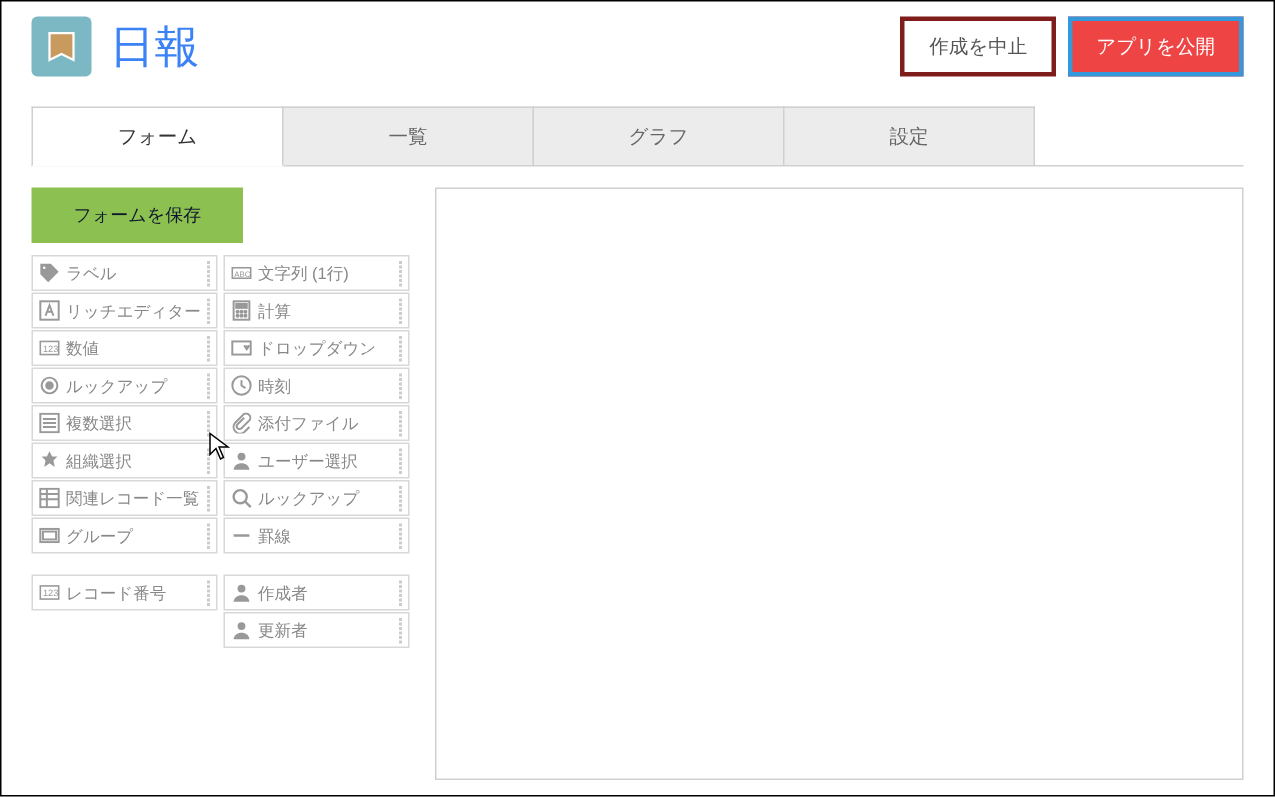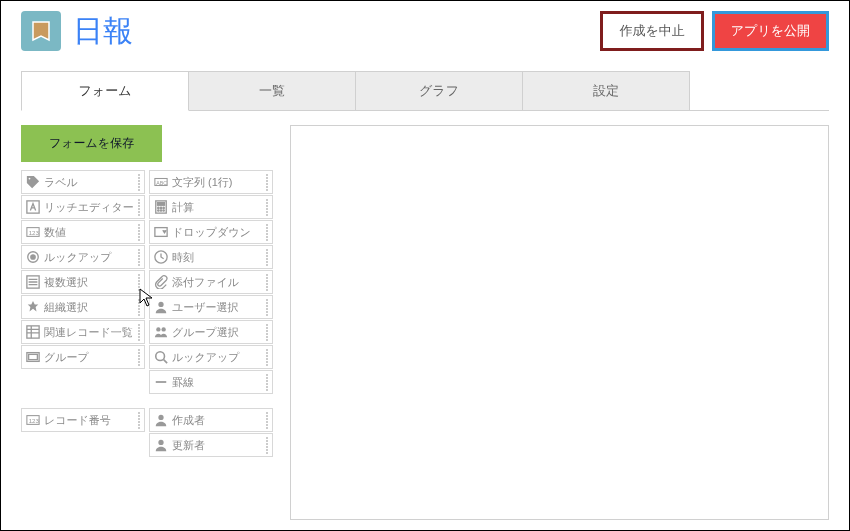--- a/index.html
+++ b/index.html
@@ -294,38 +294,20 @@
               <span></span>
               <span></span>
               <span></span>
               <span></span>
               <span></span>
               <span></span>
             </div>
           </div>
           <div class="field-item">
             <div class="hicon">
-              <svg width="14" height="14" viewBox="0 0 16 16" fill="#999">
-                <circle cx="5" cy="5" r="2.5"></circle>
-                <circle cx="11" cy="5" r="2.5"></circle>
-                <path d="M1 14c0-2 2-4 4-4s4 2 4 4zM7 14c0-2 2-4 4-4s4 2 4 4z"></path>
-              </svg>
-            </div>
-            <div class="hlabel">グループ選択</div>
-            <div class="grip">
-              <span></span>
-              <span></span>
-              <span></span>
-              <span></span>
-              <span></span>
-              <span></span>
-            </div>
-          </div>
-          <div class="field-item">
-            <div class="hicon">
               <svg width="14" height="14" viewBox="0 0 16 16" fill="none" stroke="#999" stroke-width="1.8">
                 <circle cx="7" cy="7" r="5"></circle>
                 <path d="M11 11l4 4"></path>
               </svg>
             </div>
             <div class="hlabel">ルックアップ</div>
             <div class="grip">
               <span></span>
               <span></span>
               <span></span>

